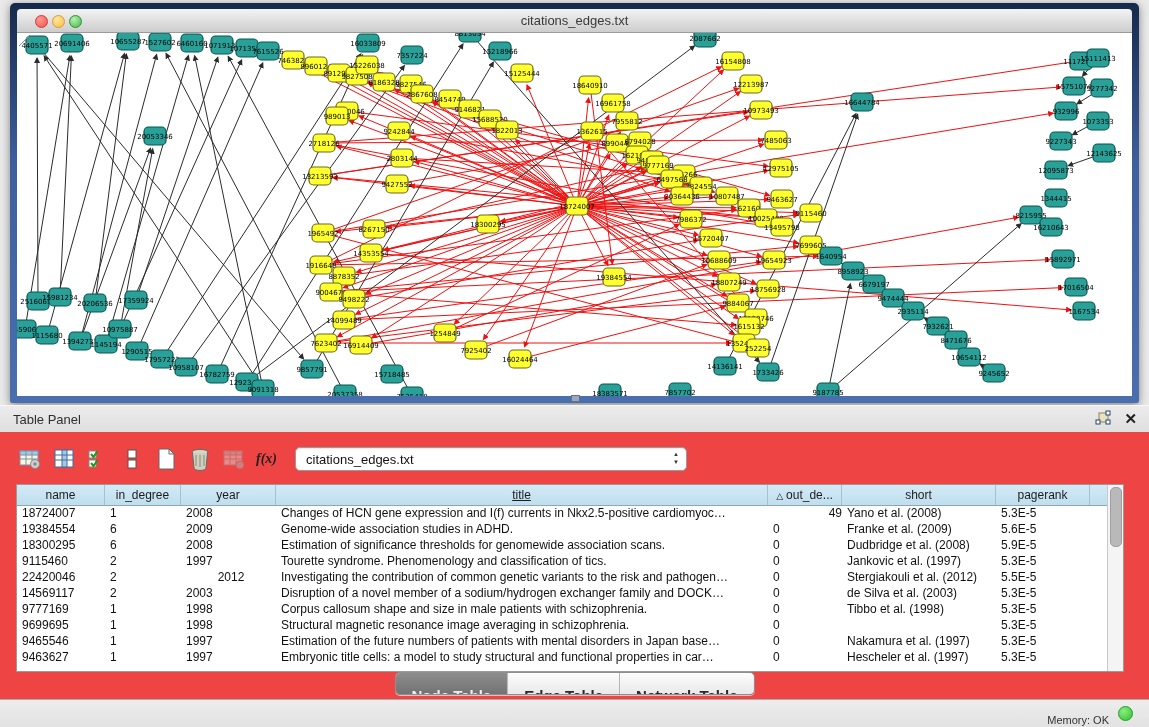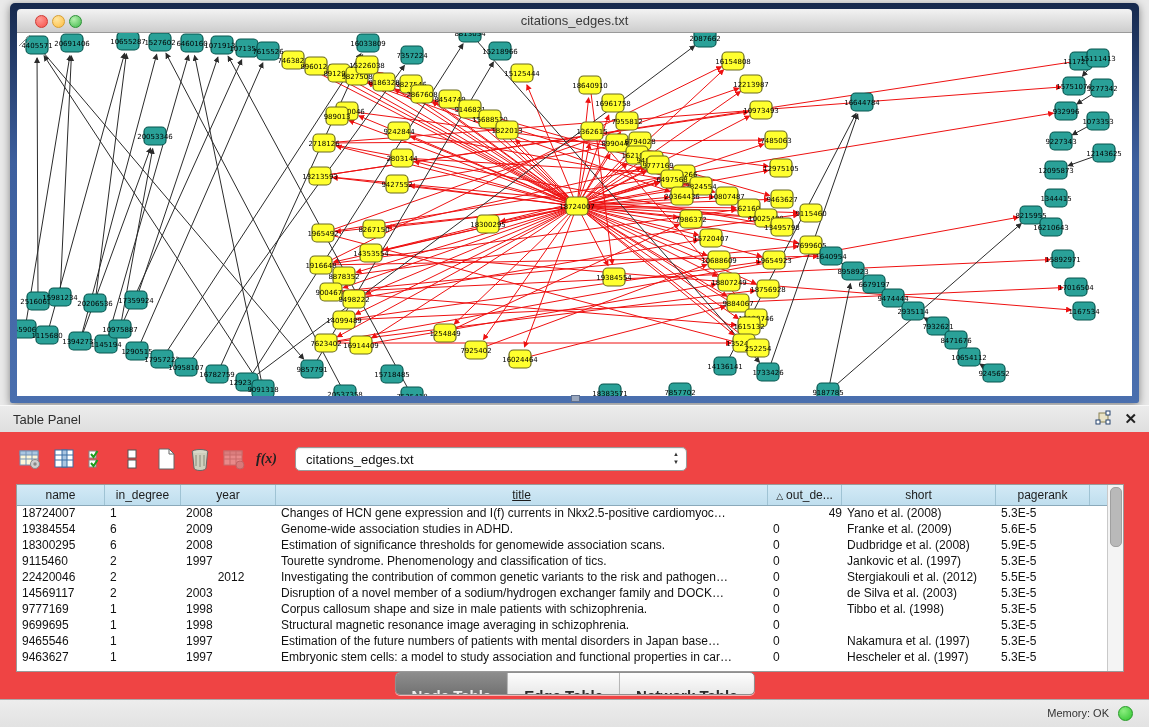--- a/index.html
+++ b/index.html
@@ -68,21 +68,21 @@
      display:flex;border:1px solid #8f8f8f;border-radius:5px;overflow:hidden;
      background:linear-gradient(#fdfdfd,#e9e9e9);box-shadow:0 1px 0 rgba(255,255,255,.6);}
   .tab{font-size:15px;color:#2b2b2b;padding:12px 16px;line-height:21px;
      border-right:1px solid #b5b5b5;font-weight:bold;}
   .tab:last-child{border-right:none;}
   .tab.active{background:linear-gradient(#8d8d8d,#6f6f6f);color:#efefef;}
 
   
   .statusbar{position:absolute;left:0;bottom:0;width:1149px;height:27px;
      background:linear-gradient(#ededed,#e2e2e2);border-top:1px solid #ababab;}
-  .mem-label{position:absolute;right:40px;top:7px;font-size:11px;color:#333;}
+  .mem-label{position:absolute;right:40px;top:14px;font-size:11px;color:#333;}
   .mem-dot{position:absolute;right:16px;top:6px;width:13px;height:13px;border-radius:50%;
      background:radial-gradient(circle at 35% 30%,#8bee7f,#2fc32f);border:1px solid #249a24;}
 </style>
 </head>
 <body>
 
 <div class="screen">
 
   <div class="net-window">
     <div class="titlebar">
@@ -949,21 +949,21 @@
             <div class="td" style="width: 95px;">1997</div>
             <div class="td" style="width: 492px;">Estimation of the future numbers of patients with mental disorders in Japan base…</div>
             <div class="td" style="width: 74px;">0</div>
             <div class="td" style="width: 154px;">Nakamura et al. (1997)</div>
             <div class="td" style="width: 94px;">5.3E-5</div>
           </div>
           <div class="trow">
             <div class="td" style="width: 88px;">9463627</div>
             <div class="td" style="width: 76px;">1</div>
             <div class="td" style="width: 95px;">1997</div>
-            <div class="td" style="width: 492px;">Embryonic stem cells: a model to study association and functional properties in car…</div>
+            <div class="td" style="width: 492px;">Embryonic title cells: a model to study structural and functional properties in car…</div>
             <div class="td" style="width: 74px;">0</div>
             <div class="td" style="width: 154px;">Hescheler et al. (1997)</div>
             <div class="td" style="width: 94px;">5.3E-5</div>
           </div>
         </div>
       <div class="vscroll">
         <div class="vthumb"></div>
       </div>
     </div>
 

